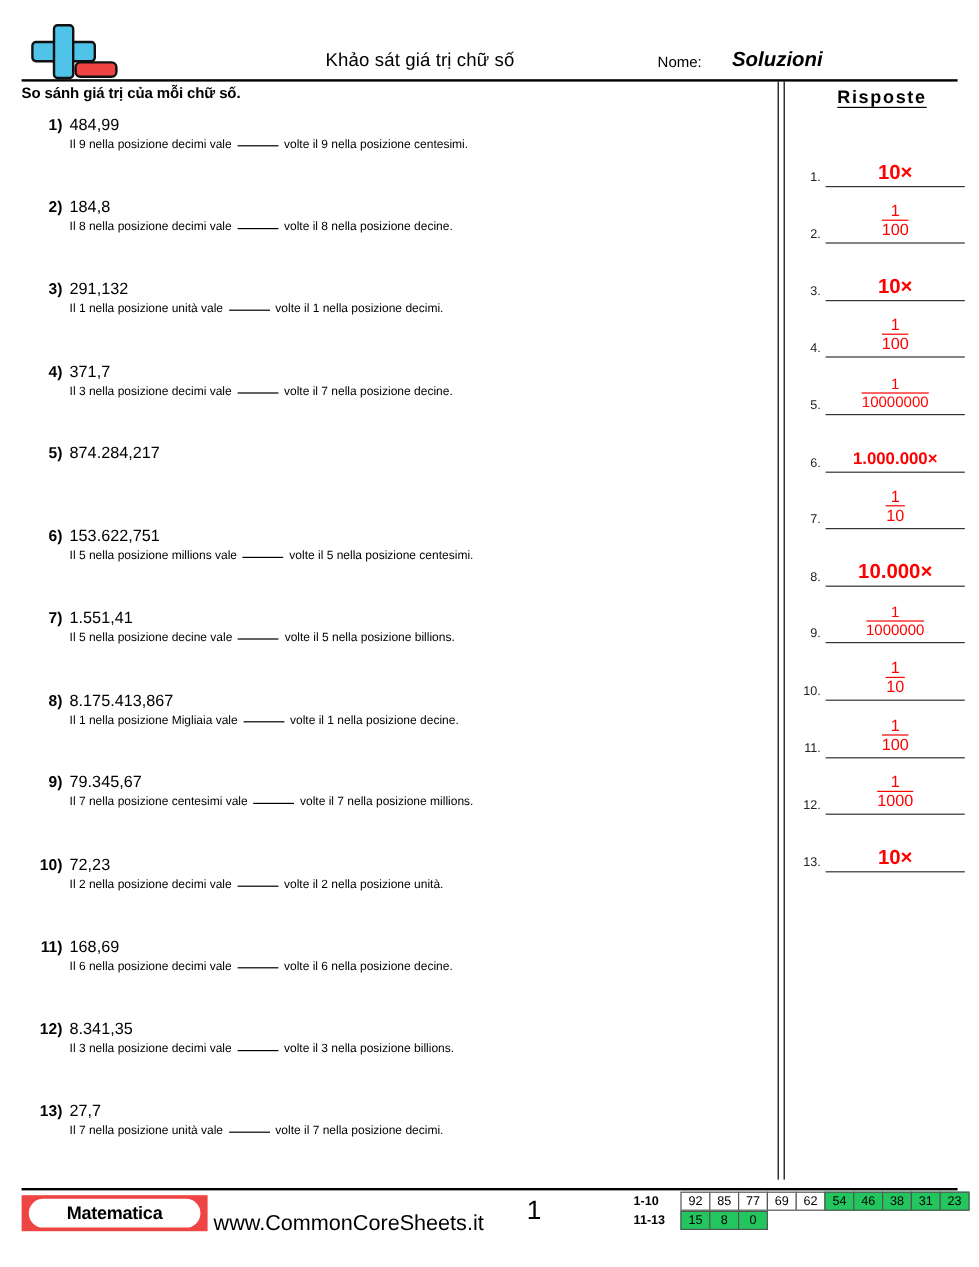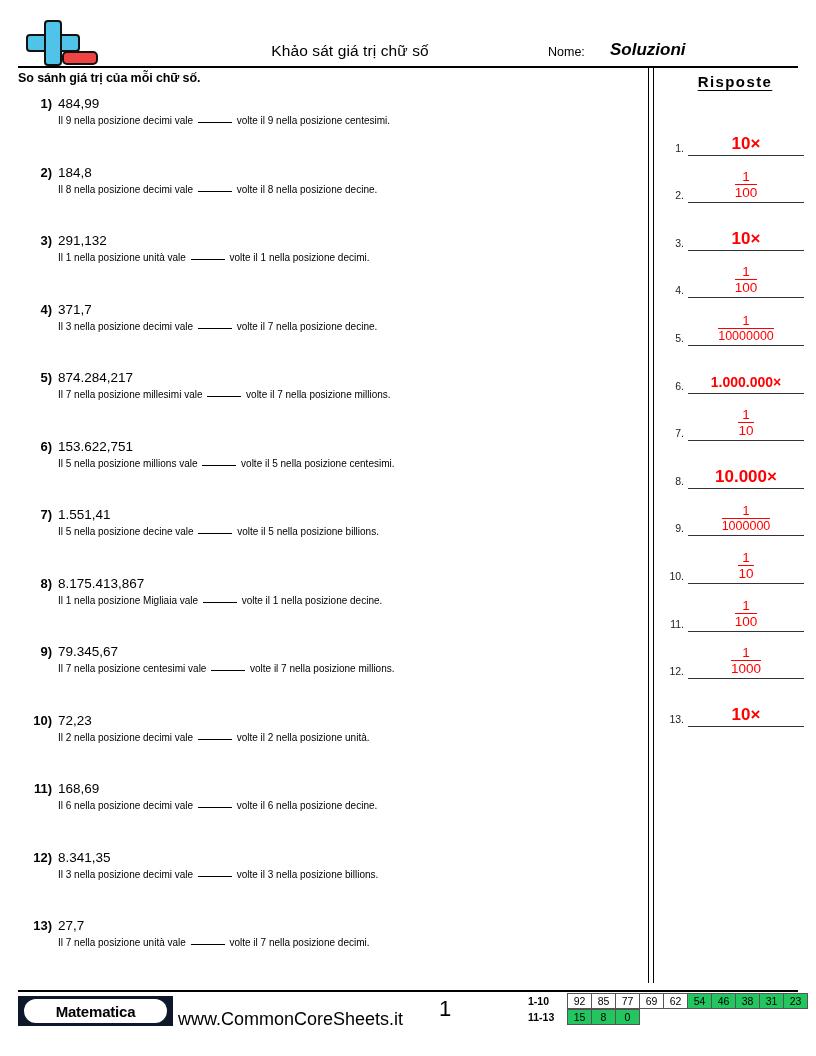--- a/index.html
+++ b/index.html
@@ -68,21 +68,21 @@
   .frac { display: inline-block; text-align: center; color: #FF0000;
           font-size: 13.5px; line-height: 15px; }
   .frac .num { display: block; }
   .frac .den { display: block; border-top: 1.5px solid #FF0000; padding-top: 0px; }
   .frac.tiny { font-size: 12.5px; line-height: 14px; }
 
   
   .foot-rule { position: absolute; left: 18px; top: 990px; width: 780px;
                border-top: 2.4px solid #000; }
   .foot-logo { position: absolute; left: 18px; top: 996px; width: 155px; height: 30px;
-               background: #0f172a; display: flex; align-items: center; justify-content: center; }
+               background: #ef4444; display: flex; align-items: center; justify-content: center; }
   .foot-logo-inner { width: 143px; height: 24px; background: #fff; border-radius: 12px;
                      display: flex; align-items: center; justify-content: center; }
   .foot-logo-text { font-size: 15px; font-weight: bold; color: #000; letter-spacing: -.2px; }
   .foot-url { position: absolute; left: 178px; top: 1009px; font-size: 18px; }
   .page-num { position: absolute; left: 400px; top: 996px; width: 90px;
               text-align: center; font-size: 22px; }
 
   
   .score { position: absolute; left: 528px; top: 993px; }
   .score-row { display: flex; align-items: stretch; height: 16px; margin-bottom: 0px; }
@@ -133,21 +133,20 @@
         <div class="q-txt"><span>Il 1 nella posizione unità vale </span><span class="blank"></span><span> volte il 1 nella posizione decimi.</span></div>
       </div>
       <div class="q">
         <div class="q-num">4)</div>
         <div class="q-val">371,7</div>
         <div class="q-txt"><span>Il 3 nella posizione decimi vale </span><span class="blank"></span><span> volte il 7 nella posizione decine.</span></div>
       </div>
       <div class="q">
         <div class="q-num">5)</div>
         <div class="q-val">874.284,217</div>
-        <div class="q-txt"><span>Il 7 nella posizione millesimi vale </span><span class="blank"></span><span> volte il 7 nella posizione millions.</span></div>
       </div>
       <div class="q">
         <div class="q-num">6)</div>
         <div class="q-val">153.622,751</div>
         <div class="q-txt"><span>Il 5 nella posizione millions vale </span><span class="blank"></span><span> volte il 5 nella posizione centesimi.</span></div>
       </div>
       <div class="q">
         <div class="q-num">7)</div>
         <div class="q-val">1.551,41</div>
         <div class="q-txt"><span>Il 5 nella posizione decine vale </span><span class="blank"></span><span> volte il 5 nella posizione billions.</span></div>

